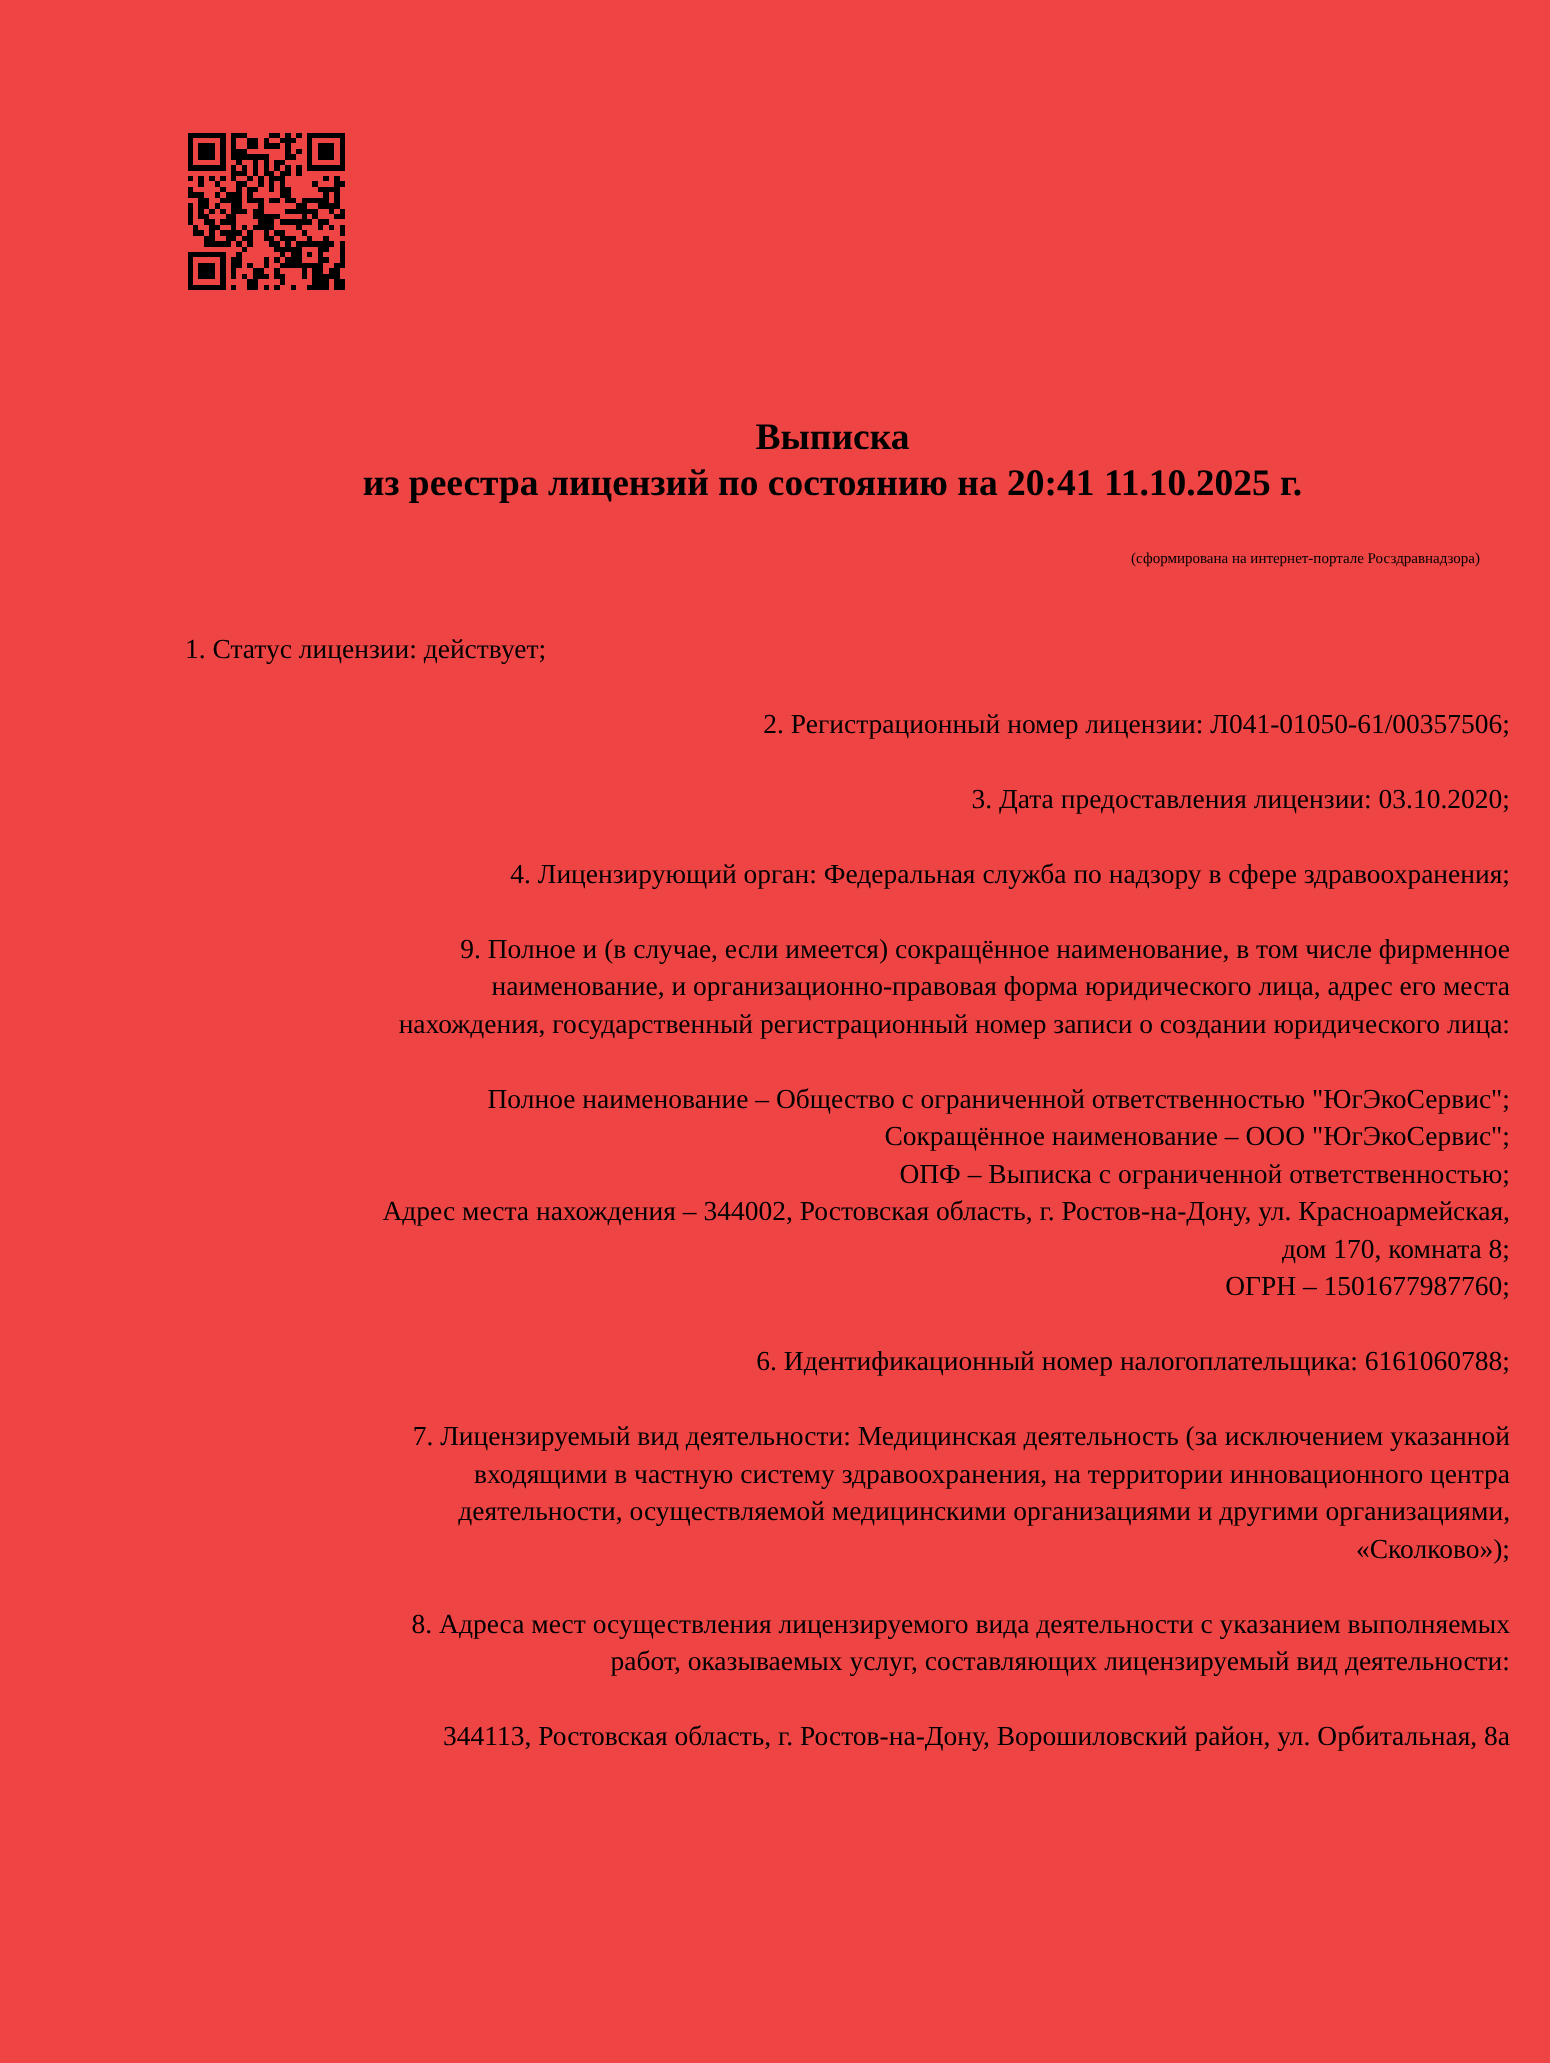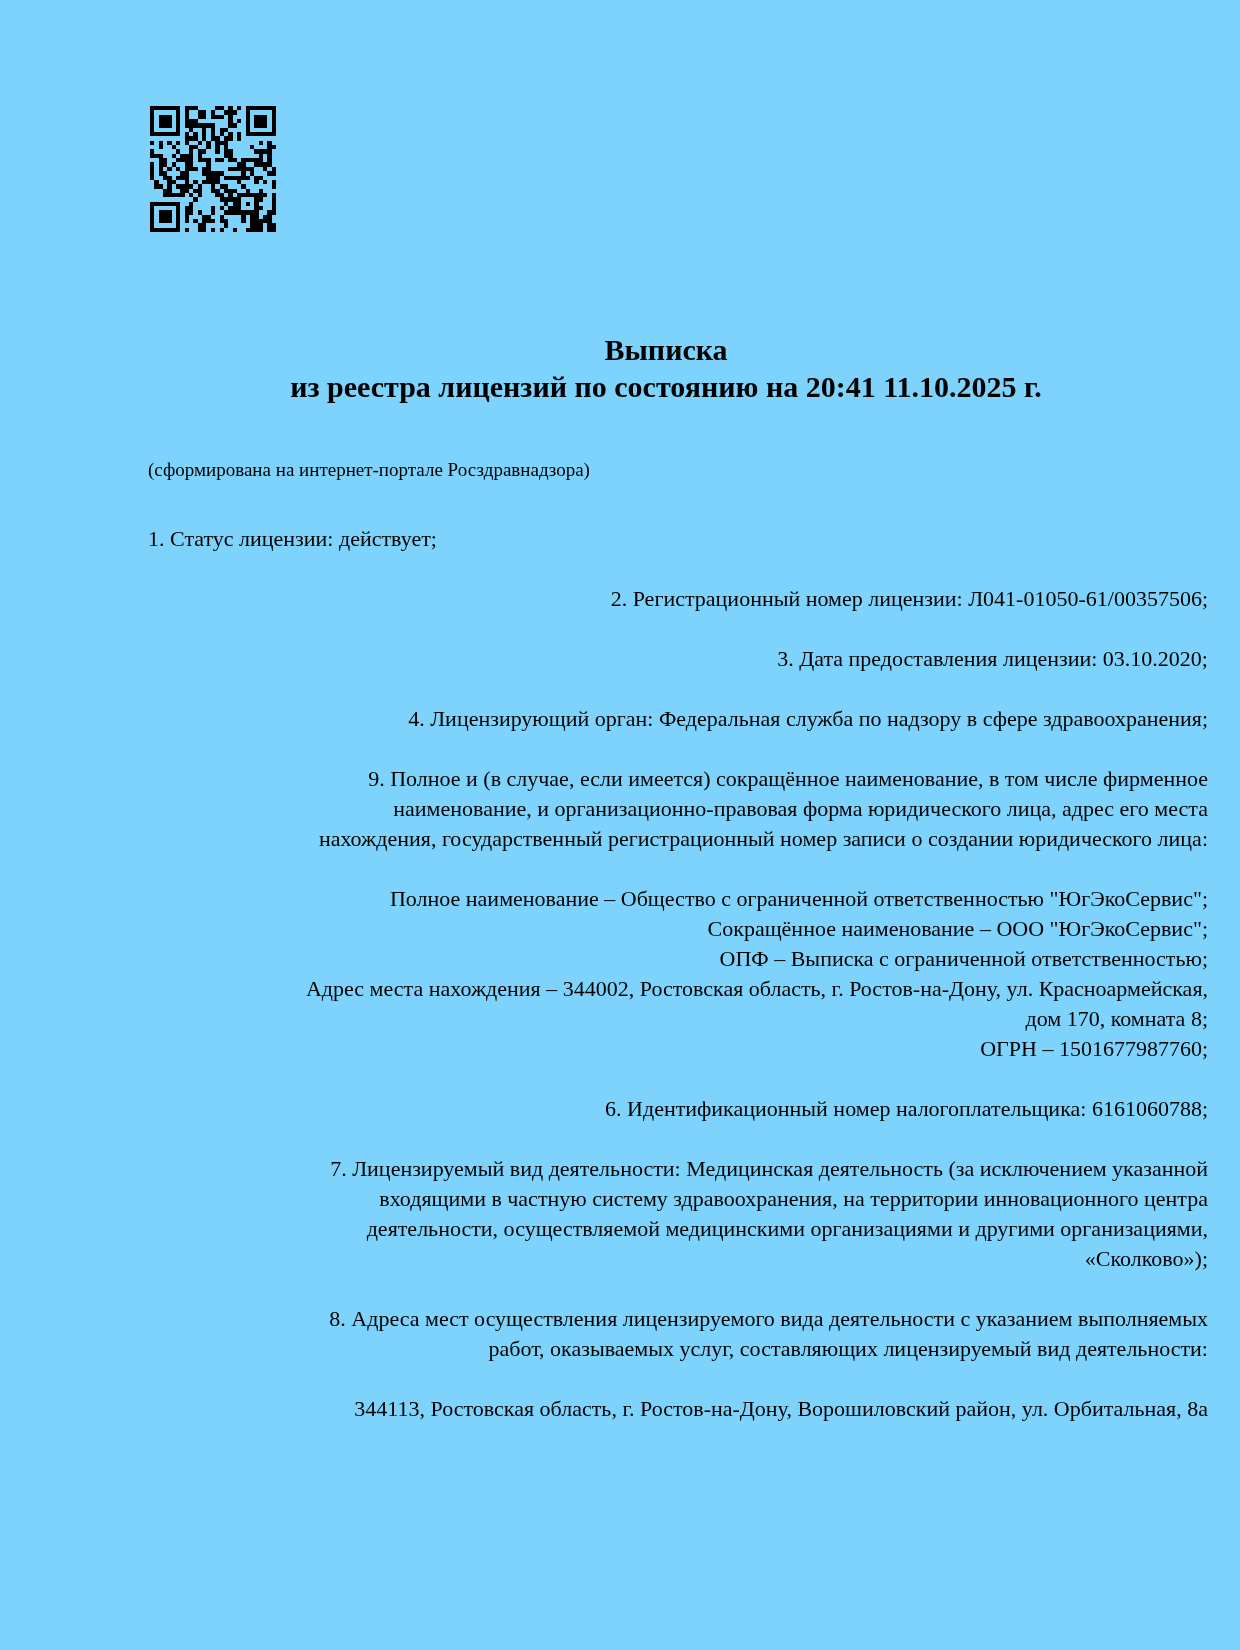--- a/index.html
+++ b/index.html
@@ -7,21 +7,21 @@
     margin: 0;
     padding: 0;
     background: #ffffff;
     color: #000000;
     font-family: "Liberation Serif", "DejaVu Serif", serif;
   }
   .page {
     position: relative;
     width: 1240px;
     height: 1650px;
-    background: #7dd3fc;
+    background: #ef4444;
     overflow: hidden;
   }
   .qr {
     position: absolute;
     left: 150px;
     top: 106px;
     width: 126px;
     height: 126px;
   }
   .qr svg { display: block; width: 126px; height: 126px; shape-rendering: crispEdges; }
@@ -31,29 +31,30 @@
     top: 331px;
     width: 1036px;
     text-align: center;
     font-weight: bold;
     font-size: 30px;
     line-height: 37px;
   }
   .subtitle {
     position: absolute;
     left: 148px;
-    top: 458px;
+    top: 434px;
     width: 1036px;
-    font-size: 19px;
+    text-align: right;
+    font-size: 12px;
     line-height: 24px;
   }
   .document-body {
     position: absolute;
     left: 148px;
-    top: 524px;
+    top: 504px;
     width: 1060px;
     font-size: 22px;
     line-height: 30px;
   }
   .para + .para { margin-top: 30px; text-align: right; }
   .para .line { white-space: nowrap; }
 </style>
 </head>
 <body>
 

